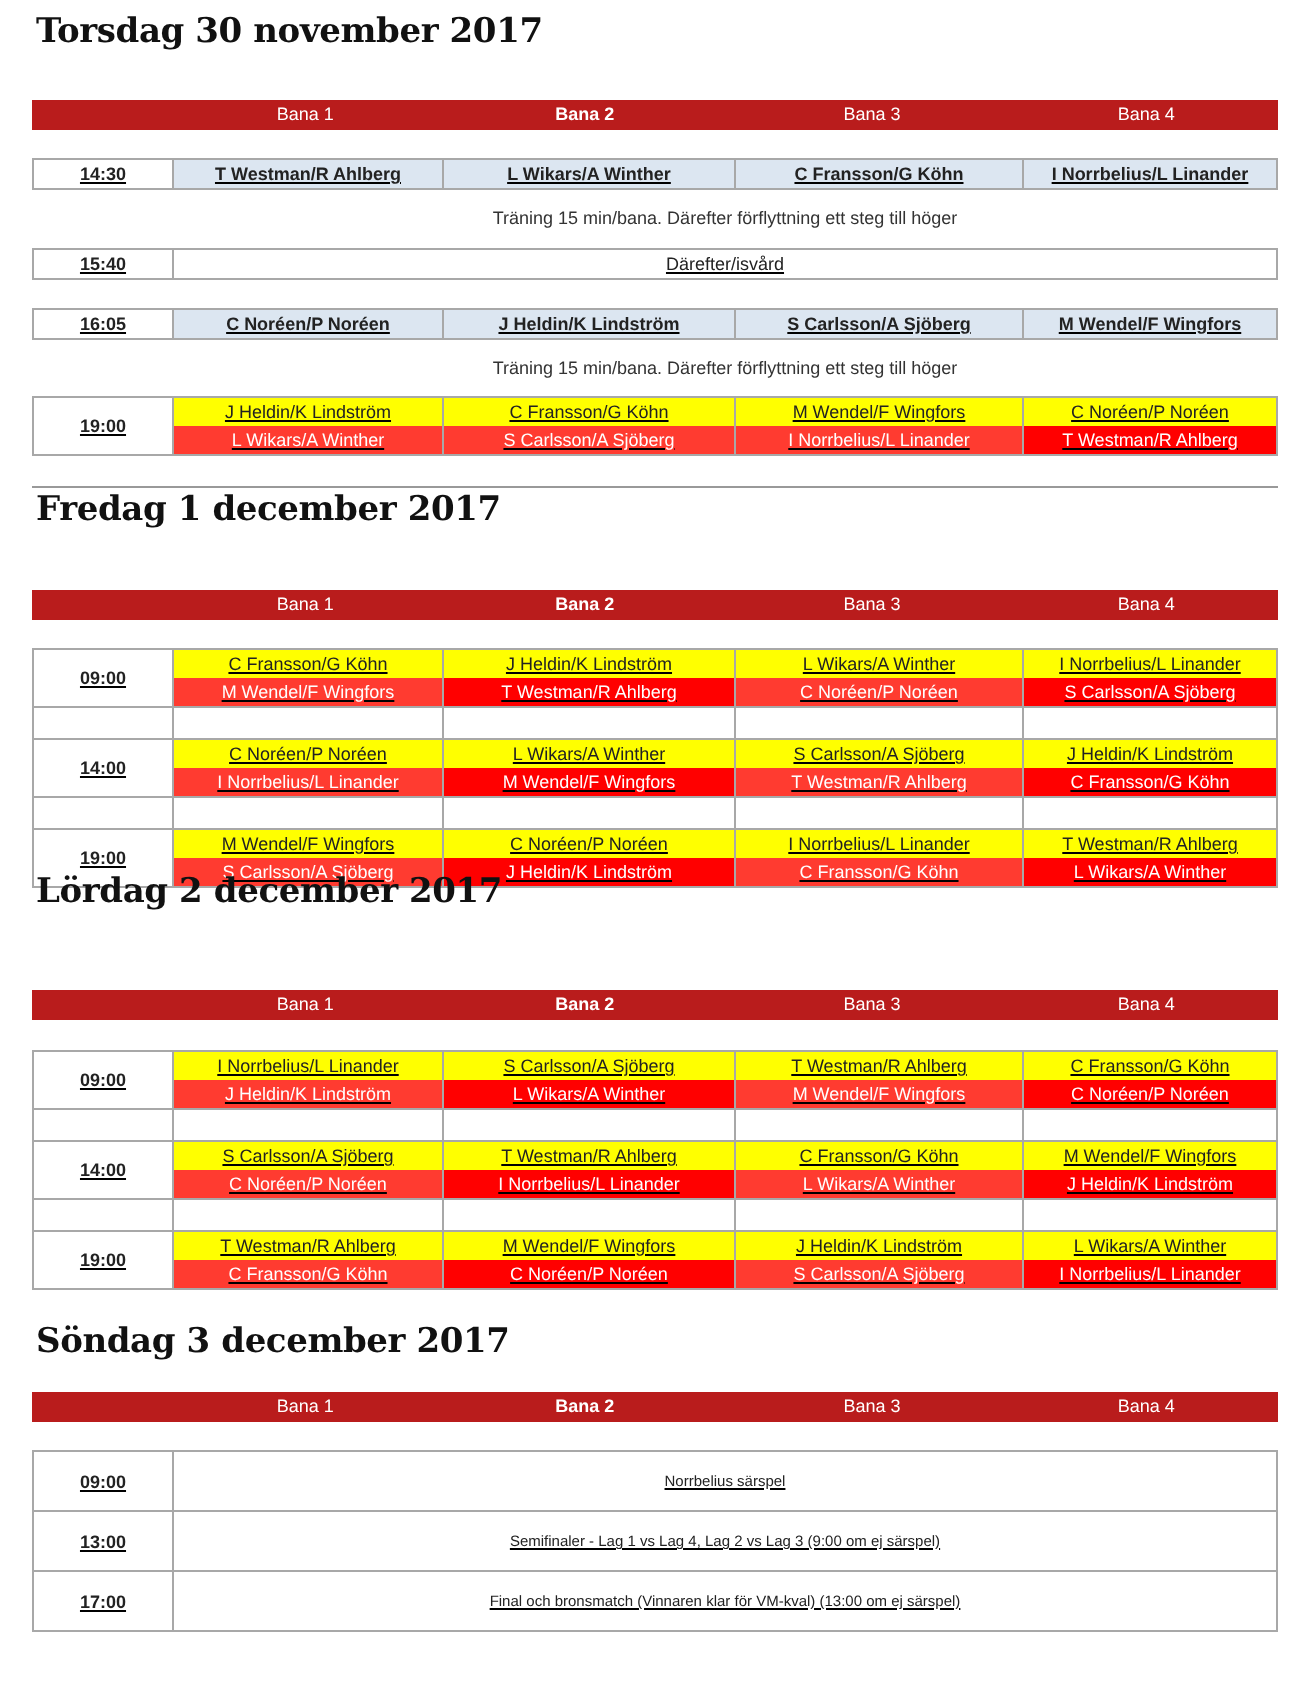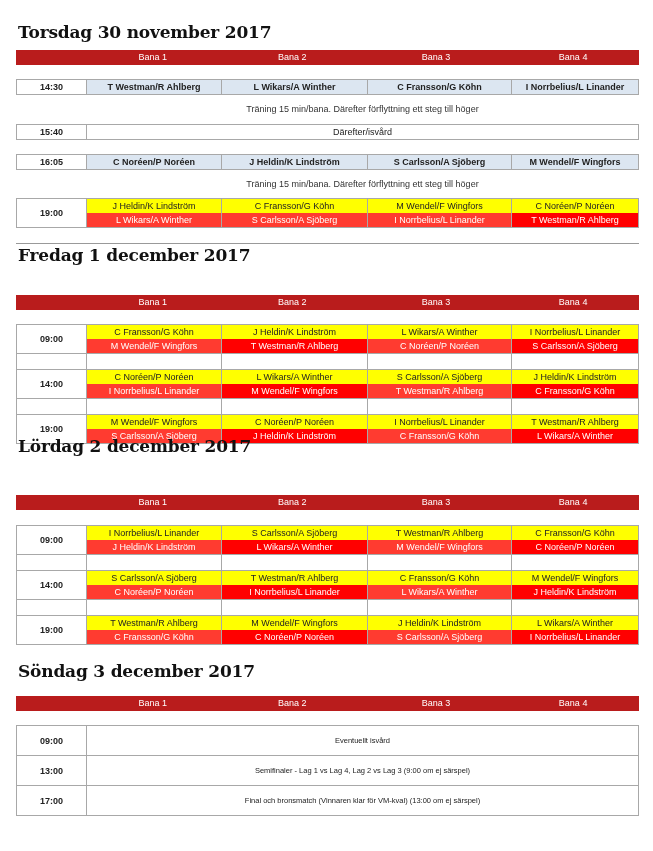--- a/index.html
+++ b/index.html
@@ -5,23 +5,23 @@
   html, body { margin:0; padding:0; background:#fff; }
   body { width:653px; height:851px; position:relative; overflow:hidden;
          font-family:"Liberation Sans", sans-serif; color:#000; }
   .day-title { position:absolute; left:18px; margin:0;
                font-family:"DejaVu Serif", serif; font-weight:bold; font-size:17px;
                letter-spacing:-0.2px; color:#111; }
   .hdr { position:absolute; left:16px; width:623px; height:15px; background:#b91c1c;
          display:flex; font-size:9px; color:#fff; line-height:15px; }
   .hdr .c0 { width:70px; }
   .hdr .c { text-align:center; }
-  .w1 { width:136px; } .w2 { width:146px; } .w3 { width:144px; } .w4 { width:133px; }
+  .w1 { width:136px; } .w2 { width:146px;font-weight:bold; } .w3 { width:144px; } .w4 { width:133px; }
   .tbl { position:absolute; left:16px; width:623px; border:1px solid #a8a8a8; box-sizing:border-box; }
-  .row { display:flex; }
+  .row { display:flex;text-decoration:underline; }
   .time { width:69px; flex:none; border-right:1px solid #a8a8a8; display:flex; align-items:center;
           justify-content:center; font-size:9px; font-weight:bold; color:#222; background:#fff; }
   .cells { flex:1; display:flex; flex-direction:column; }
   .line { display:flex; }
   .cell { text-align:center; font-size:9px; border-right:1px solid #a8a8a8; box-sizing:border-box;
           white-space:nowrap; overflow:hidden; }
   .cell:last-child { border-right:none; }
   .b1 { width:135px; } .b2 { width:146px; } .b3 { width:144px; } .b4 { flex:1; }
   .blue .cell { background:#dce6f1; font-weight:bold; color:#222; height:14px; line-height:14px; }
   .yel .cell { background:#ffff00; color:#222; height:14px; line-height:14px; }
@@ -33,21 +33,21 @@
   .note { position:absolute; left:86px; width:553px; text-align:center; font-size:9px; color:#333; }
   .wide { flex:1; text-align:center; font-size:9px; color:#222; }
   .hr { position:absolute; left:16px; width:623px; height:1px; background:#999; }
   .sun .row { height:29px; border-bottom:1px solid #a8a8a8; }
   .sun .row:last-child { border-bottom:none; }
   .sun .wide { font-size:7.5px; line-height:29px; }
 </style>
 </head>
 <body>
 
-<h2 class="day-title" style="top:22px">Torsdag 30 november 2017</h2>
+<h2 class="day-title" style="top:6px">Torsdag 30 november 2017</h2>
 <div class="hdr" style="top:50px">
   <div class="c0"></div>
   <div class="c w1">Bana 1</div>
   <div class="c w2">Bana 2</div>
   <div class="c w3">Bana 3</div>
   <div class="c w4">Bana 4</div>
 </div>
 
 <div class="tbl" style="top:79px">
   <div class="row blue">
@@ -282,21 +282,21 @@
   <div class="c0"></div>
   <div class="c w1">Bana 1</div>
   <div class="c w2">Bana 2</div>
   <div class="c w3">Bana 3</div>
   <div class="c w4">Bana 4</div>
 </div>
 
 <div class="tbl sun" style="top:725px">
   <div class="row">
     <div class="time">09:00</div>
-    <div class="wide">Eventuellt isvård</div>
+    <div class="wide">Norrbelius särspel</div>
   </div>
   <div class="row">
     <div class="time">13:00</div>
     <div class="wide">Semifinaler - Lag 1 vs Lag 4, Lag 2 vs Lag 3 (9:00 om ej särspel)</div>
   </div>
   <div class="row">
     <div class="time">17:00</div>
     <div class="wide">Final och bronsmatch (Vinnaren klar för VM-kval) (13:00 om ej särspel)</div>
   </div>
 </div>

